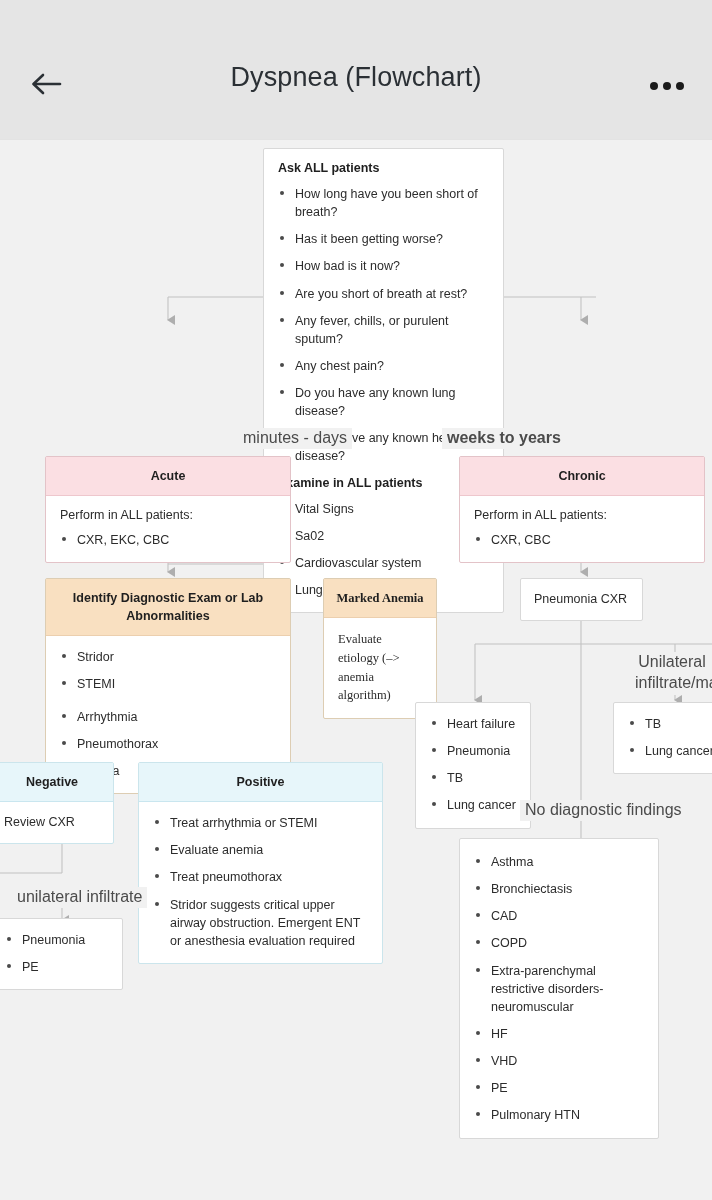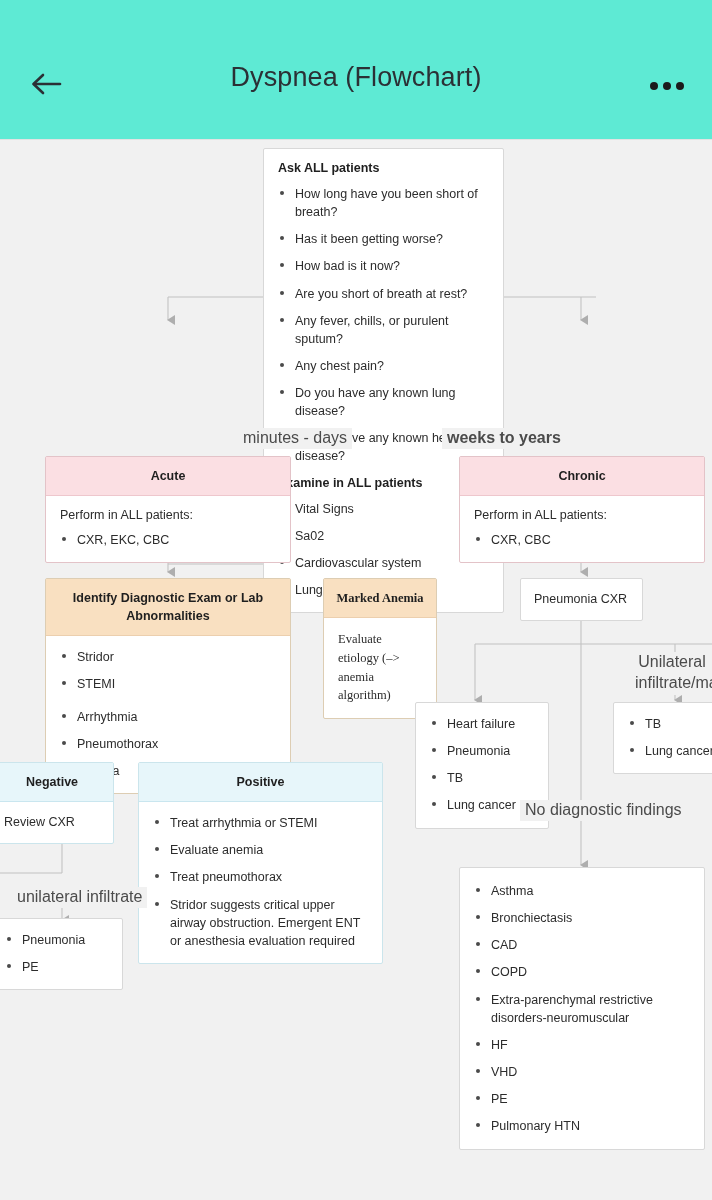--- a/index.html
+++ b/index.html
@@ -7,21 +7,21 @@
     width: 712px; height: 1200px;
     background: #ffffff;
     font-family: "Liberation Sans", sans-serif;
     overflow: hidden;
   }
   #app { position: relative; width: 712px; height: 1200px; background: #ffffff; }
 
   
   .header {
     position: absolute; left: 0; top: 0; width: 712px; height: 140px;
-    background: #5eead4; border-bottom: 1px solid #e3e3e3;
+    background: #e5e5e5; border-bottom: 1px solid #e3e3e3;
   }
   .back-btn {
     position: absolute; left: 22px; top: 60px; width: 48px; height: 48px;
     display: flex; align-items: center; justify-content: center; cursor: pointer;
   }
   .back-btn svg { display: block; }
   .page-title {
     position: absolute; left: 0; top: 62px; width: 712px;
     text-align: center; font-size: 27px; color: #2b3035; letter-spacing: .1px;
   }
@@ -214,21 +214,21 @@
     </div>
 
     <div class="node" style="left:520px; top:438px; width:123px;">
       <div class="body" style="padding:11px 13px;">
         <p class="plain">Pneumonia CXR</p>
       </div>
     </div>
 
     <div class="edge-label wrap" style="left:630px; top:512px; width:84px;">Unilateral infiltrate/mass</div>
 
-    <div class="node" style="left:415px; top:562px; width:134px;">
+    <div class="node" style="left:415px; top:562px; width:116px;">
       <div class="body">
         <ul class="items">
           <li>Heart failure</li>
           <li>Pneumonia</li>
           <li>TB</li>
           <li>Lung cancer</li>
         </ul>
       </div>
     </div>
 
@@ -266,21 +266,21 @@
 
     <div class="node" style="left:-10px; top:778px; width:133px;">
       <div class="body">
         <ul class="items">
           <li>Pneumonia</li>
           <li>PE</li>
         </ul>
       </div>
     </div>
 
-    <div class="node" style="left:459px; top:727px; width:246px;">
+    <div class="node" style="left:459px; top:698px; width:200px;">
       <div class="body" style="padding:14px 14px 14px 14px;">
         <ul class="items">
           <li>Asthma</li>
           <li>Bronchiectasis</li>
           <li>CAD</li>
           <li>COPD</li>
           <li>Extra-parenchymal restrictive disorders-neuromuscular</li>
           <li>HF</li>
           <li>VHD</li>
           <li>PE</li>

